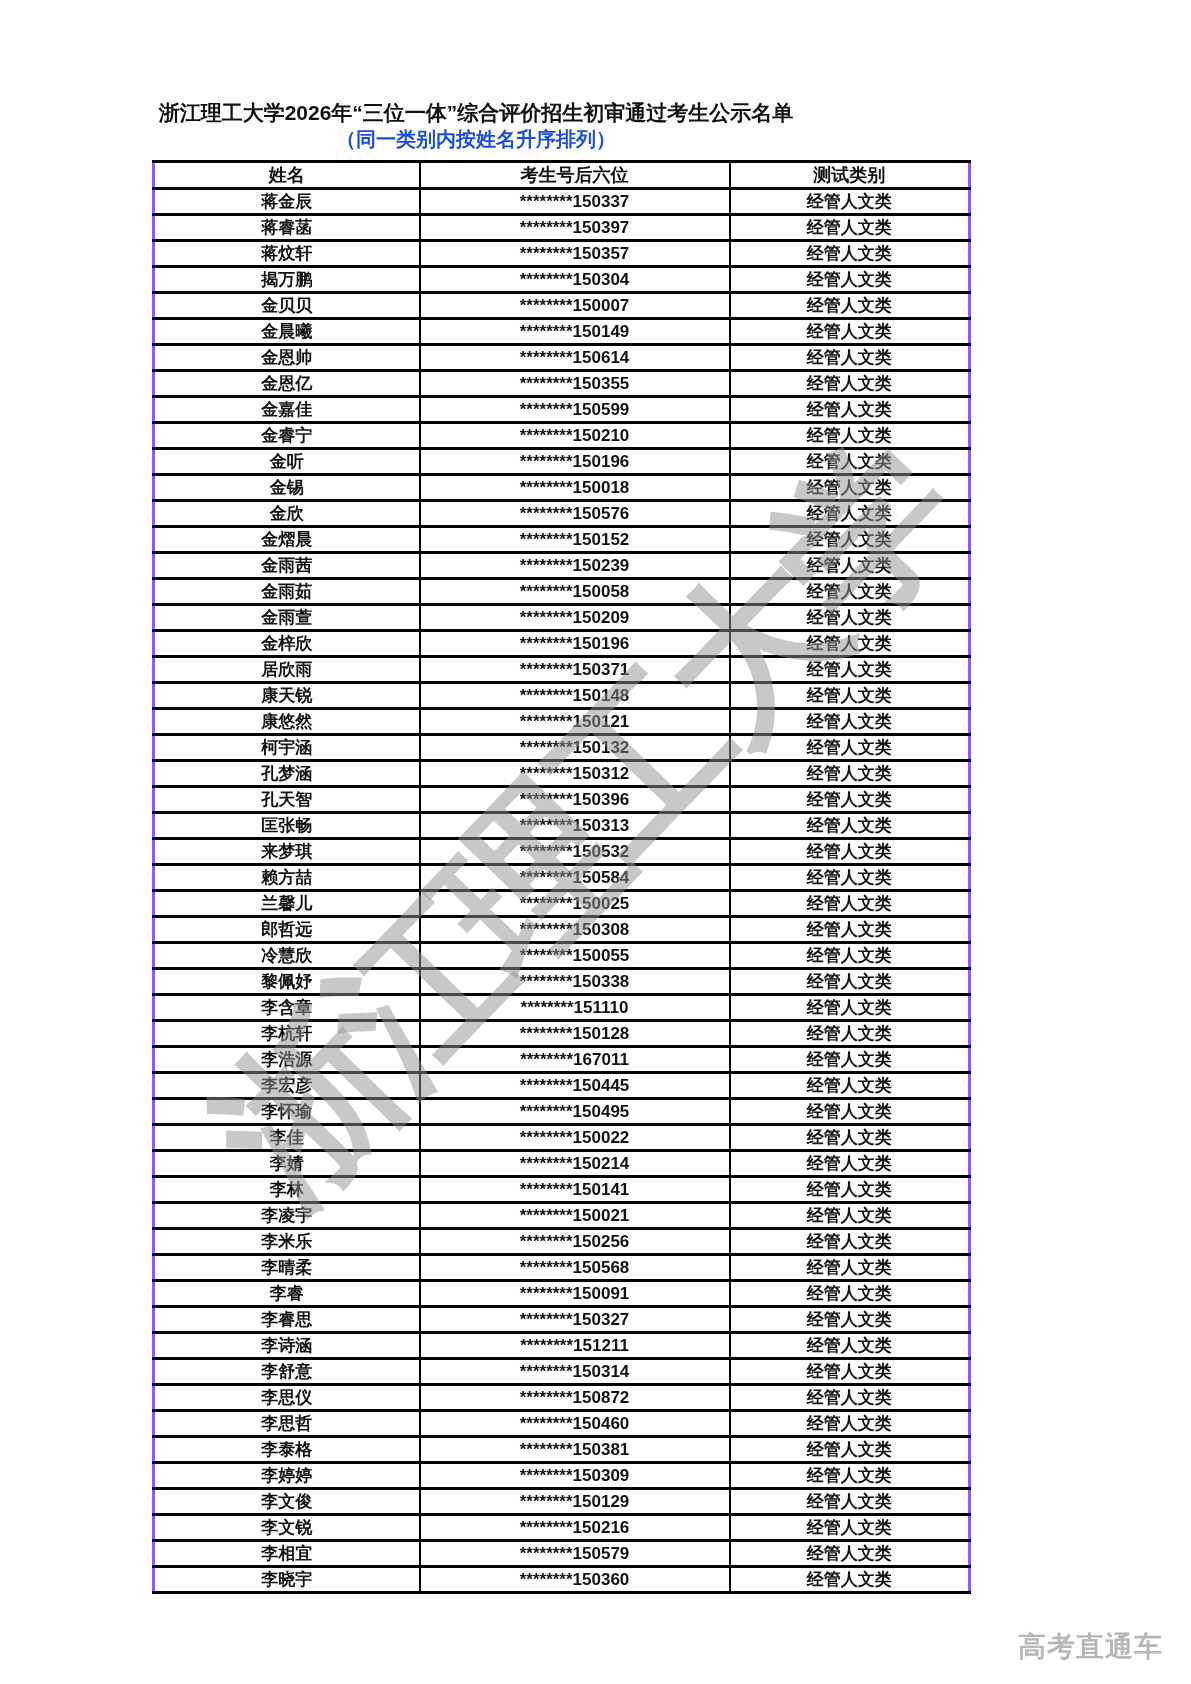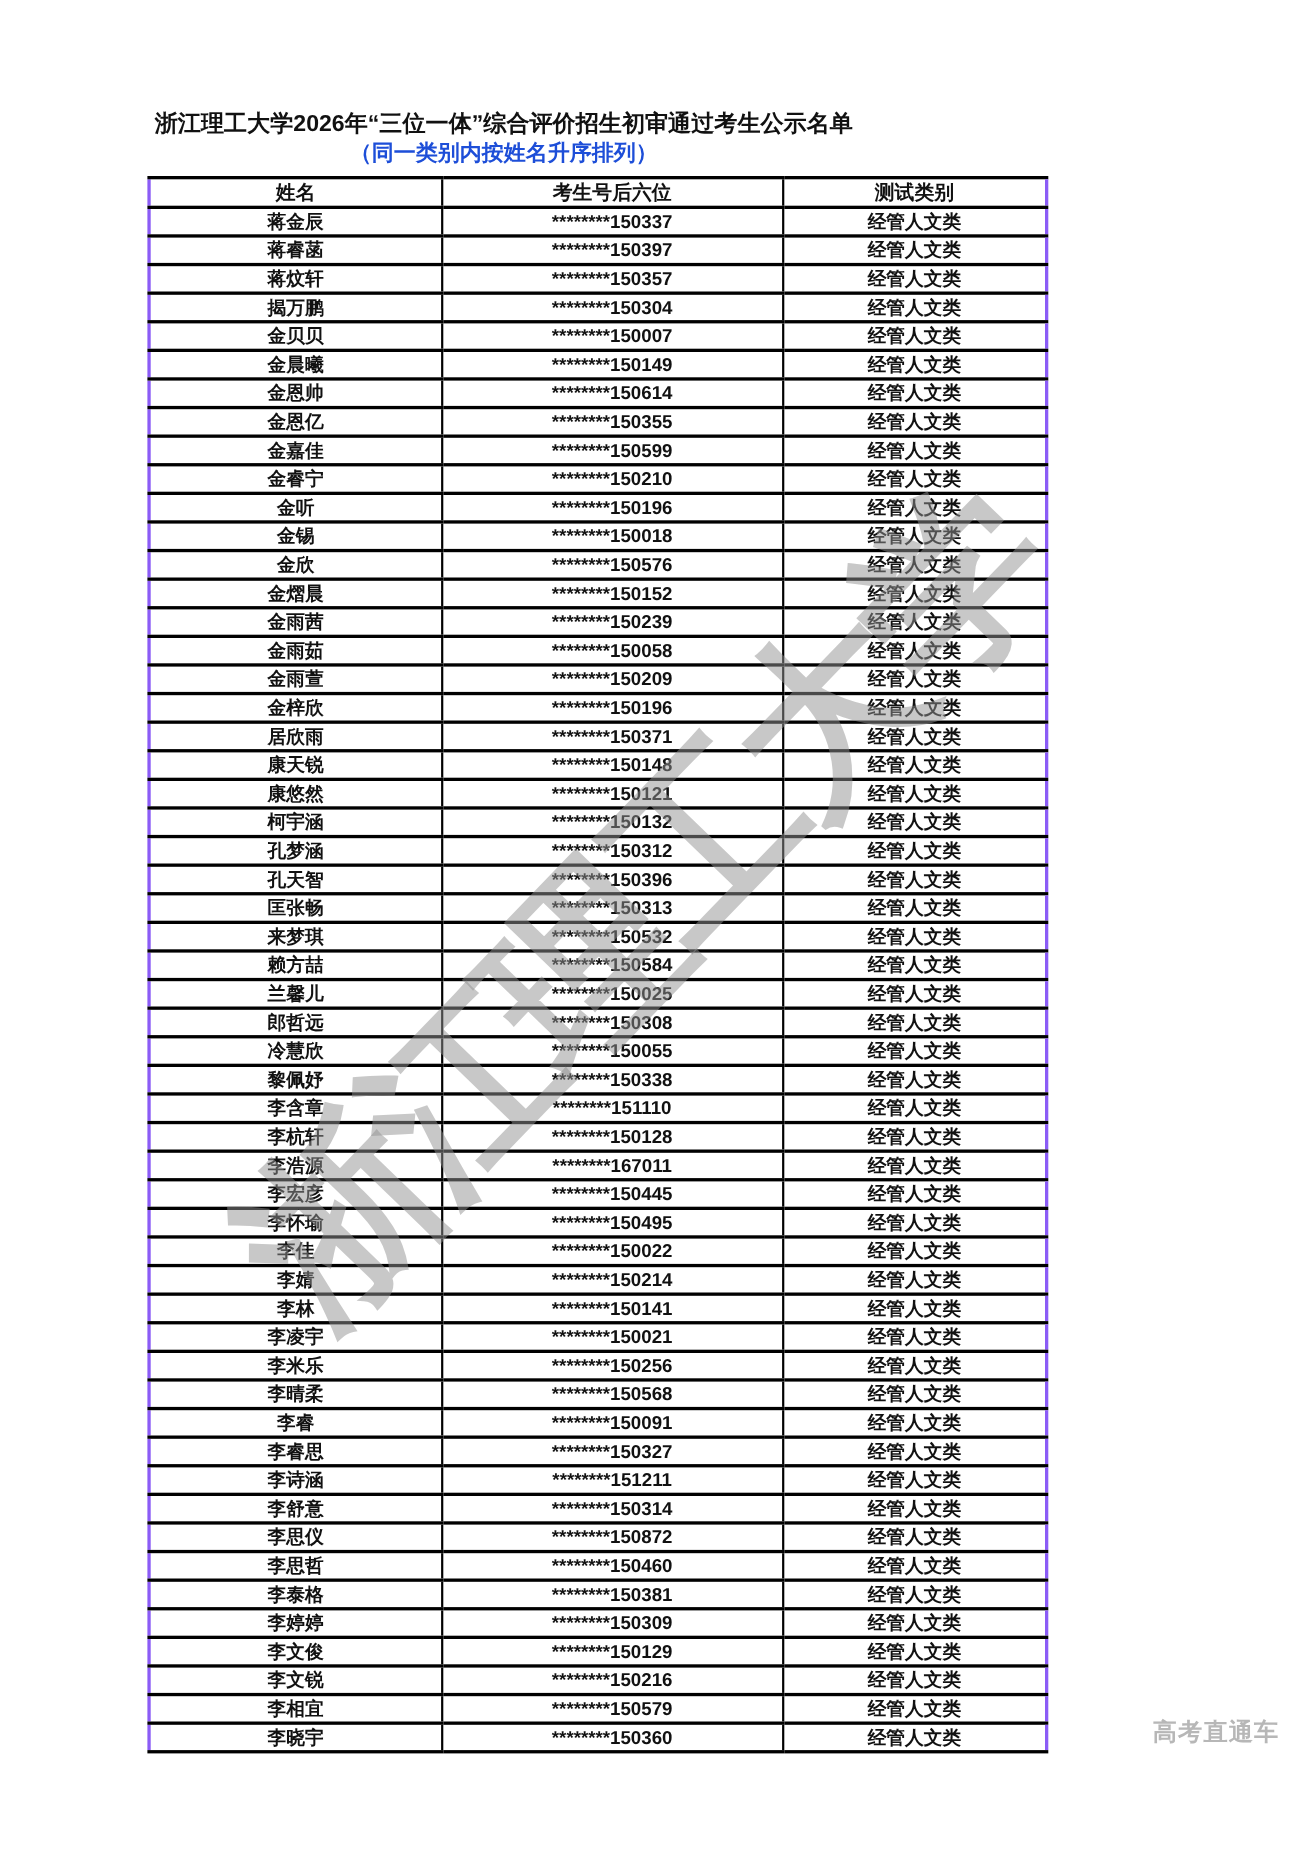--- a/index.html
+++ b/index.html
@@ -6,21 +6,21 @@
   body {
     width:1191px; height:1684px;
     background:#ffffff;
     position:relative;
     overflow:hidden;
     font-family:"Liberation Sans","DejaVu Sans",sans-serif;
     color:#111;
   }
   .doc {
     position:absolute;
-    left:134px; top:0;
+    left:152px; top:0;
     width:648px;
   }
   .title {
     margin:0;
     padding-top:100px;
     text-align:center;
     font-size:21px;
     font-weight:bold;
     color:#111;
     line-height:26px;
@@ -74,22 +74,22 @@
     font-size:170px;
     font-weight:bold;
     letter-spacing:-10px;
     color:rgba(145,145,145,0.50);
     white-space:nowrap;
     pointer-events:none;
     z-index:5;
   }
   .footer-brand {
     position:absolute;
-    right:28px; top:1560px;
-    font-size:22px;
+    right:28px; top:1628px;
+    font-size:28px;
     font-weight:bold;
     color:#b7b7b7;
     letter-spacing:1px;
     z-index:2;
   }
 </style>
 </head>
 <body>
 
 <div class="doc">

